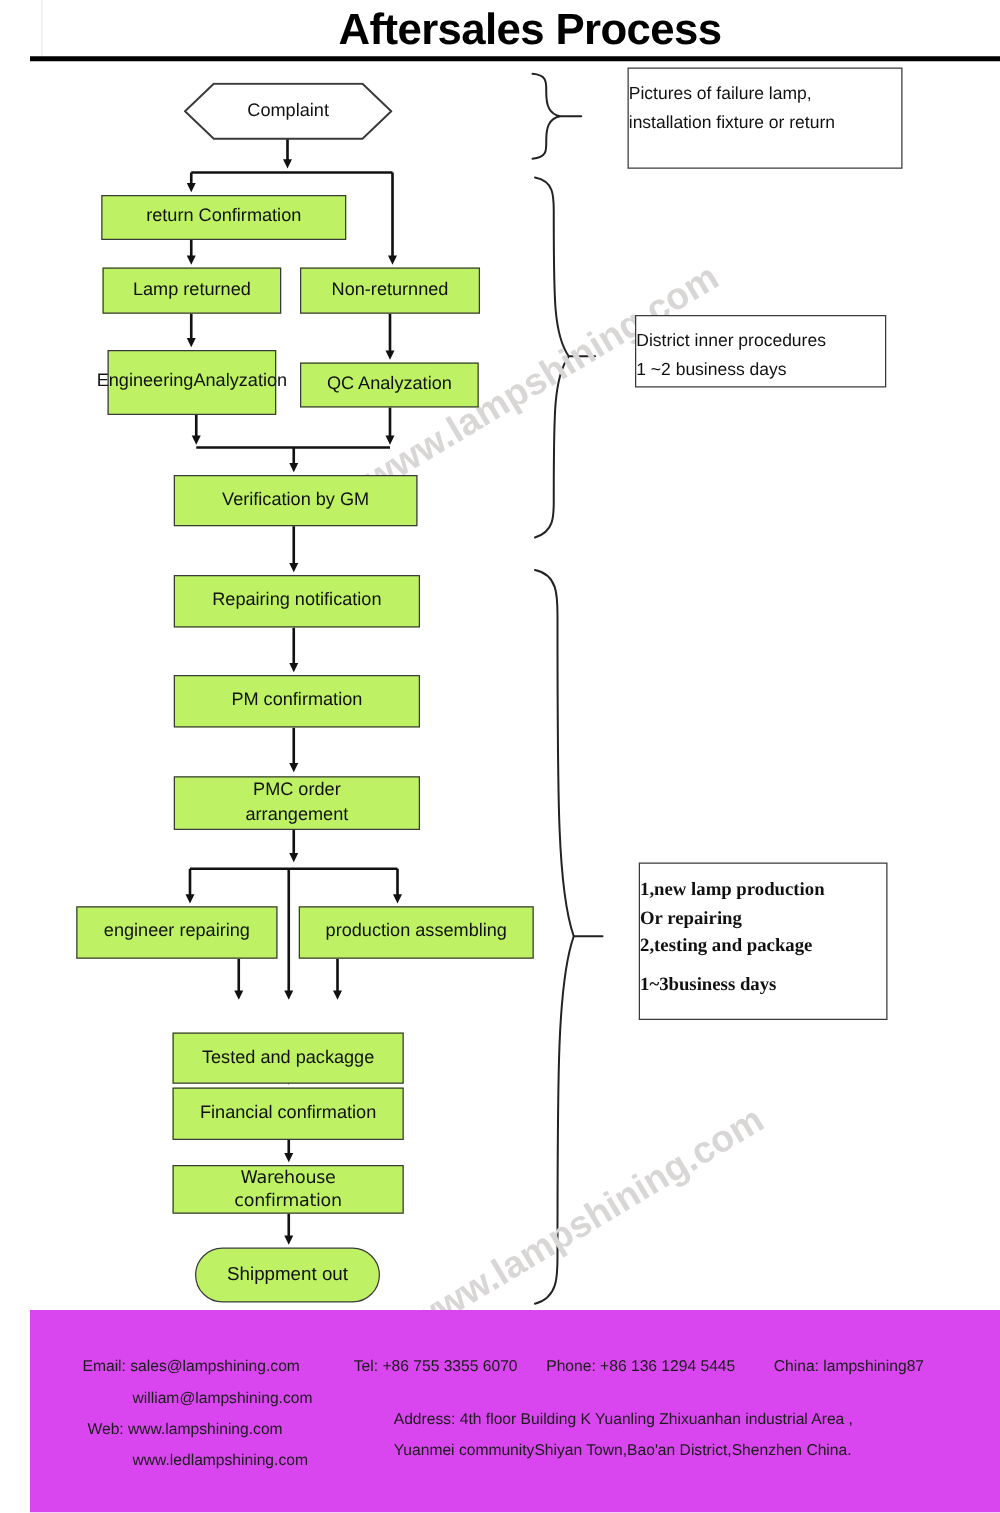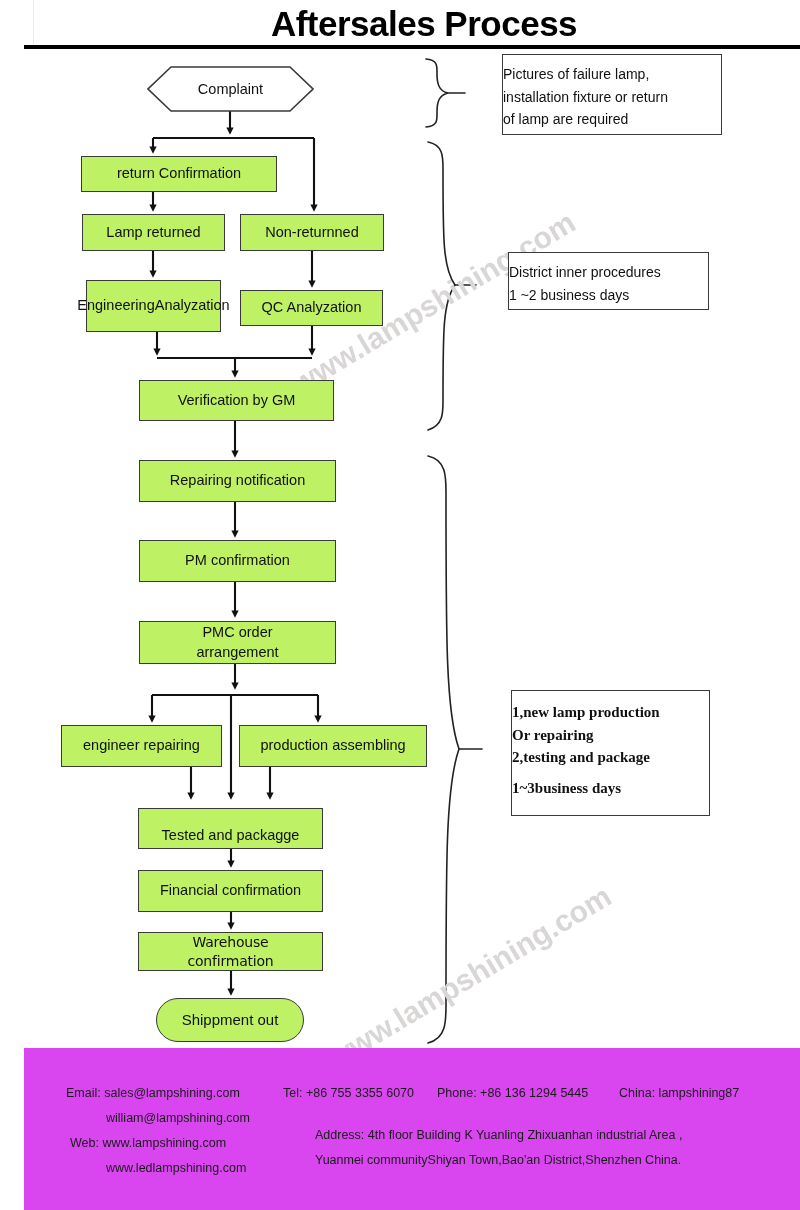--- a/index.html
+++ b/index.html
@@ -207,40 +207,39 @@
   </div>
 
   <div class="node" style="left:37px;top:725px;width:161px;height:42px;">
     <span>engineer repairing</span>
   </div>
 
   <div class="node" style="left:215px;top:725px;width:188px;height:42px;">
     <span>production assembling</span>
   </div>
 
-  <div class="node" style="left:114px;top:808px;width:185px;height:41px;align-items:flex-end;">
+  <div class="node" style="left:114px;top:826px;width:185px;height:41px;">
     <span>Tested and packagge</span>
   </div>
 
   <div class="node" style="left:114px;top:870px;width:185px;height:42px;">
     <span>Financial confirmation</span>
   </div>
 
   <div class="node mono-ish" style="left:114px;top:932px;width:185px;height:39px;">
     <span>Warehouse confirmation</span>
   </div>
 
   <div class="node rounded" style="left:132px;top:998px;width:148px;height:44px;">
     <span>Shippment out</span>
   </div>
 
   <div class="note" style="left:478px;top:54px;width:220px;height:81px;">
     <div>Pictures of failure lamp,</div>
     <div>installation fixture or return</div>
-    <div>of lamp are required</div>
   </div>
 
   <div class="note" style="left:484px;top:252px;width:201px;height:58px;">
     <div>District inner procedures</div>
     <div>1 ~2 business days</div>
   </div>
 
   <div class="note serifish" style="left:487px;top:690px;width:199px;height:126px;">
     <div>1,new lamp production</div>
     <div>Or repairing</div>

